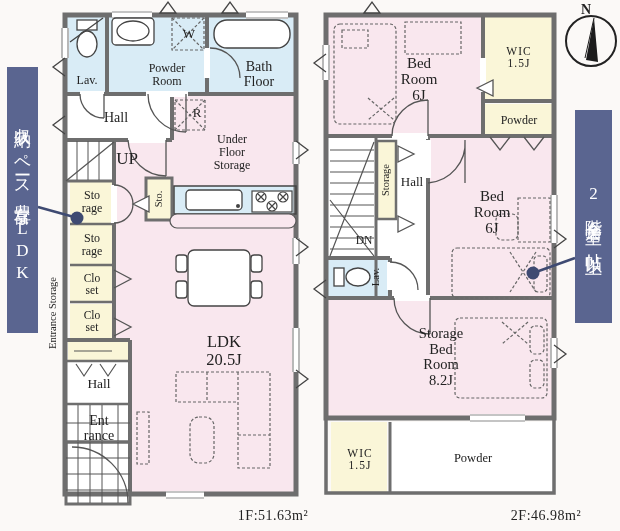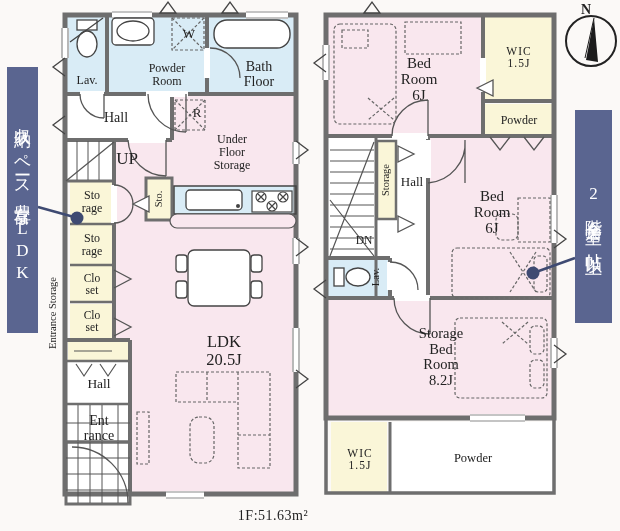--- a/index.html
+++ b/index.html
@@ -321,20 +321,21 @@
 <div class="lbl" style="left:492px;top:212px;font-size:15px">Bed
 Room
 6J</div>
 <div class="lbl" style="left:441px;top:357px;font-size:14.5px">Storage
 Bed
 Room
 8.2J</div>
 <div class="lbl" style="left:360px;top:459px;font-size:11.5px;letter-spacing:1px">WIC
 1.5J</div>
 <div class="lbl" style="left:473px;top:459px;font-size:12.5px">Powder</div>
+<div class="lbl area-lbl" style="left:546px;top:516px">2F:46.98m²</div>
 <div class="lbl" style="left:586px;top:10px;font-size:14px;font-weight:bold">N</div>
 
 <div class="callout" style="left:7px;top:67px;width:31px;height:266px">
   <span>収納スペース豊富なLDK</span>
 </div>
 <div class="callout" style="left:575px;top:110px;width:37px;height:213px">
   <span>2階全居室6帖以上</span>
 </div>
 
 </div>

